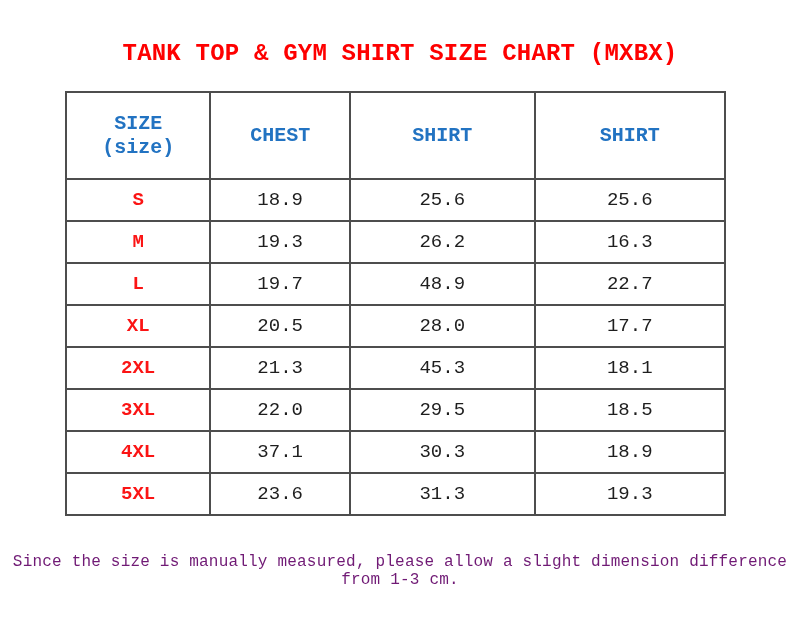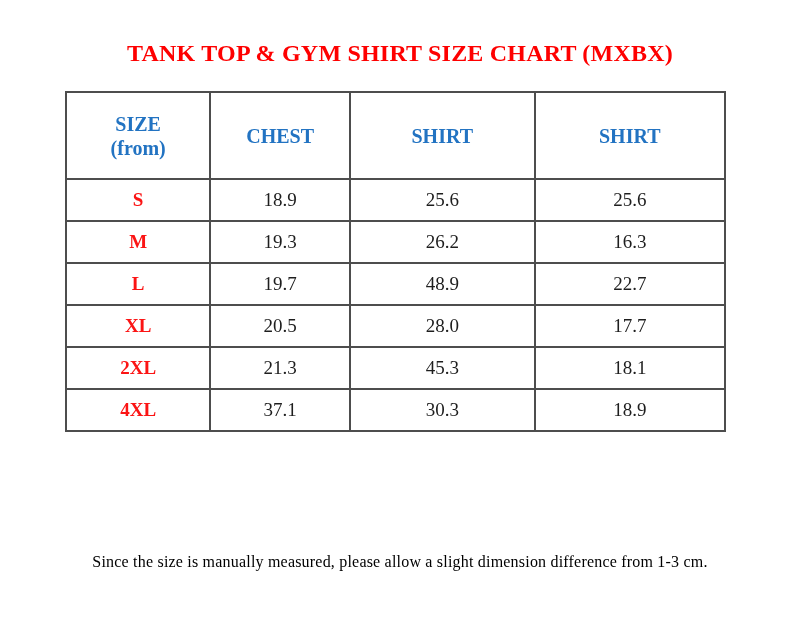--- a/index.html
+++ b/index.html
@@ -9,21 +9,21 @@
     --cell-text: #1e1e1e;
     --border-gray: #4d4d4d;
   }
   * { margin: 0; padding: 0; box-sizing: border-box; }
   html, body {
     width: 800px; height: 633px;
     background: #ffffff;
     overflow: hidden;
     font-family: "Liberation Serif", "DejaVu Serif", serif;
   }
-  .page { width: 800px; height: 633px; position: relative; }
+  .page { width: 800px; height: 633px; position: relative; font-family: Liberation Mono, monospace; }
 
   .chart-title {
     position: absolute;
     top: 40px; left: 0; width: 800px;
     text-align: center;
     font-size: 24px;
     font-weight: bold;
     color: var(--title-red);
     letter-spacing: 0.2px;
   }
@@ -59,21 +59,21 @@
   tr.data-row td.size-col {
     font-weight: bold;
     color: var(--size-red);
   }
 
   .footer-note {
     position: absolute;
     top: 553px; left: 0; width: 800px;
     text-align: center;
     font-size: 16px;
-    color: #000000;
+    color: #701a75;
     letter-spacing: 0.2px;
   }
 </style>
 </head>
 <body>
 
 <div class="page">
 
   <div class="chart-title">TANK TOP &amp; GYM SHIRT SIZE CHART (MXBX)</div>
 
@@ -81,21 +81,21 @@
     <colgroup>
       <col class="c-size">
         <col class="c-chest">
         <col class="c-length">
         <col class="c-waist">
     </colgroup>
     <thead>
       <tr class="header-row">
         <th>
           <span>SIZE</span><br>
-          <span>(from)</span>
+          <span>(size)</span>
         </th>
         <th>CHEST</th>
         <th>SHIRT</th>
         <th>SHIRT</th>
       </tr>
     </thead>
     <tbody>
       <tr class="data-row">
         <td class="size-col">S</td>
         <td>18.9</td>
@@ -120,23 +120,35 @@
         <td>28.0</td>
         <td>17.7</td>
       </tr>
       <tr class="data-row">
         <td class="size-col">2XL</td>
         <td>21.3</td>
         <td>45.3</td>
         <td>18.1</td>
       </tr>
       <tr class="data-row">
+        <td class="size-col">3XL</td>
+        <td>22.0</td>
+        <td>29.5</td>
+        <td>18.5</td>
+      </tr>
+      <tr class="data-row">
         <td class="size-col">4XL</td>
         <td>37.1</td>
         <td>30.3</td>
         <td>18.9</td>
+      </tr>
+      <tr class="data-row">
+        <td class="size-col">5XL</td>
+        <td>23.6</td>
+        <td>31.3</td>
+        <td>19.3</td>
       </tr>
     </tbody>
   </table>
 
   <div class="footer-note">Since the size is manually measured, please allow a slight dimension difference from 1-3 cm.</div>
 
 </div>
 
 </body></html>

